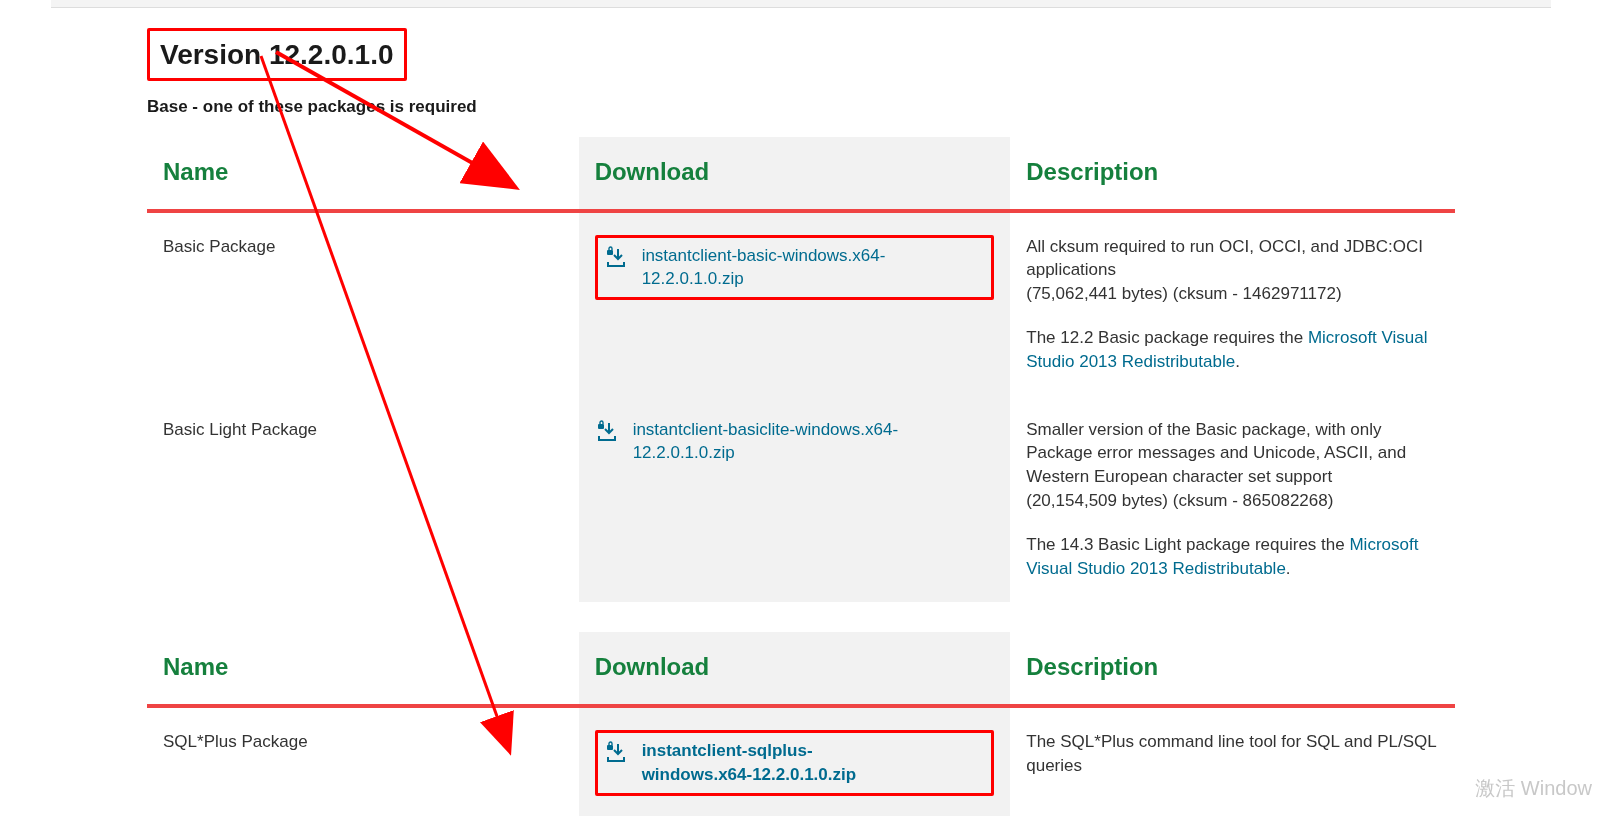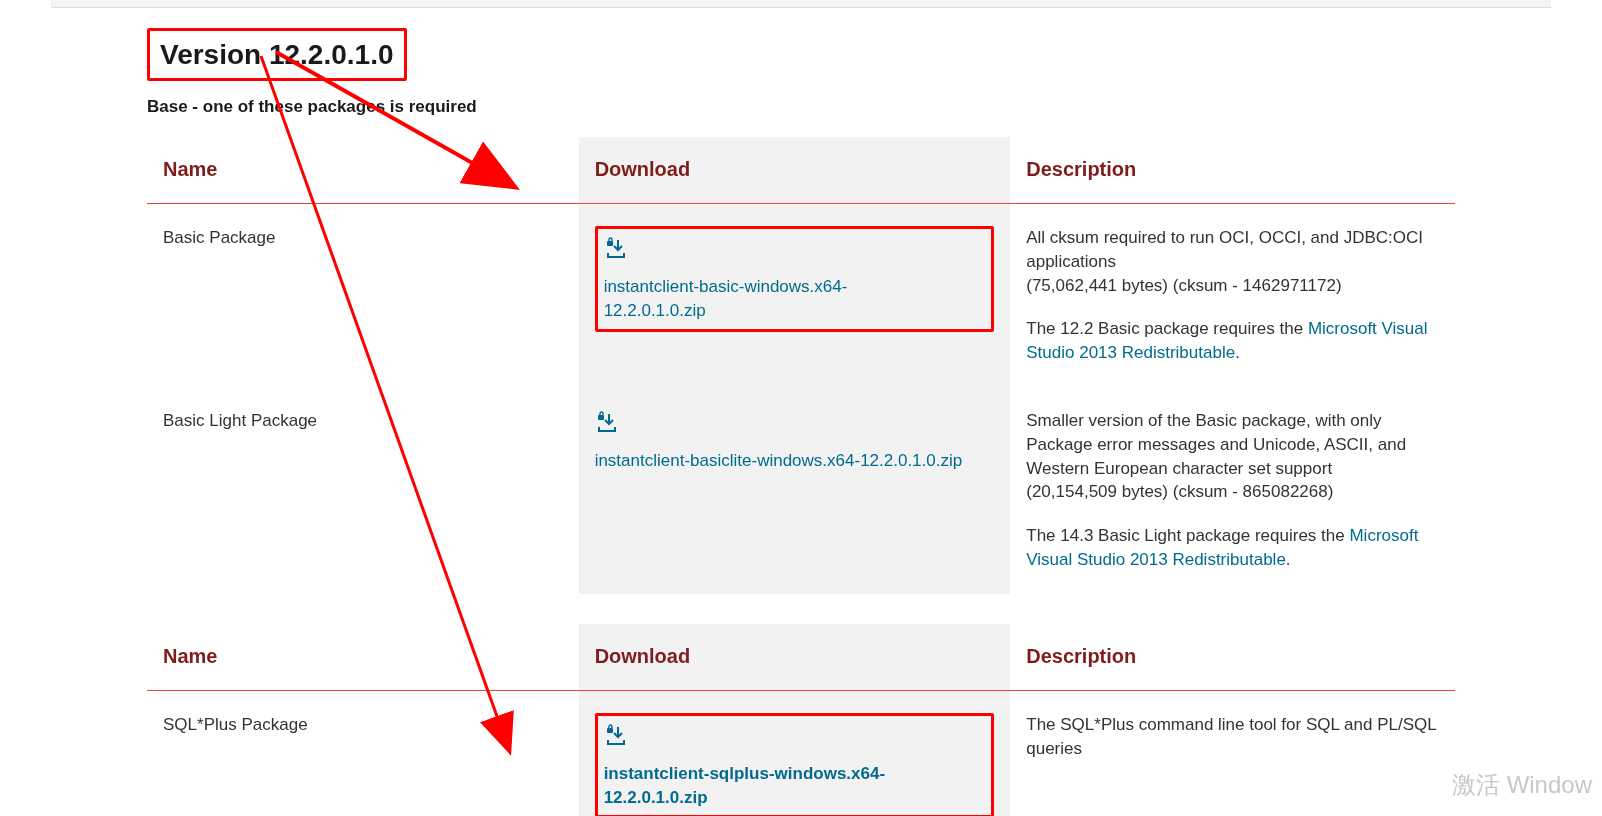--- a/index.html
+++ b/index.html
@@ -39,64 +39,63 @@
     margin: 14px 0 18px 0;
   }
   .tbl {
     width: 100%;
     border-collapse: collapse;
     margin-bottom: 30px;
   }
   .tbl th {
     text-align: left;
     font-weight: 700;
-    font-size: 20px;
+    font-size: 24px;
     padding: 18px 16px 20px 16px;
-    border-bottom: 1px solid #ef4444;
-    color: #7f1d1d;
+    border-bottom: 4px solid #ef4444;
+    color: #15803d;
   }
   .tbl td {
     padding: 22px 16px;
     vertical-align: top;
     font-size: 17px;
     color: #333;
   }
   .col-name { width: 33%; }
   .col-dl   { width: 33%; background: #f2f2f2; }
   .col-desc { width: 34%; }
   .tbl tr.data + tr.data td {  }
 
   .dl-link {
     display: flex;
     align-items: flex-start;
     gap: 14px;
     color: #006b8f;
     text-decoration: none;
     font-size: 17px;
-    flex-direction: column;
   }
   .dl-icon {
     flex-shrink: 0;
     width: 24px;
     height: 24px;
     color: #006b8f;
     margin-top: 2px;
   }
   .dl-text { word-break: break-word; }
 
   .desc p { margin-bottom: 20px; }
   .desc p:last-child { margin-bottom: 0; }
   .desc a { color: #006b8f; text-decoration: none; }
 
   .watermark {
     position: fixed;
     right: 10px;
     bottom: 14px;
     color: #c8c8c8;
-    font-size: 24px;
+    font-size: 20px;
     font-family: "Microsoft YaHei", sans-serif;
     pointer-events: none;
   }
 
   
   .overlay {
     position: absolute;
     top: 0; left: 0;
     pointer-events: none;
   }

